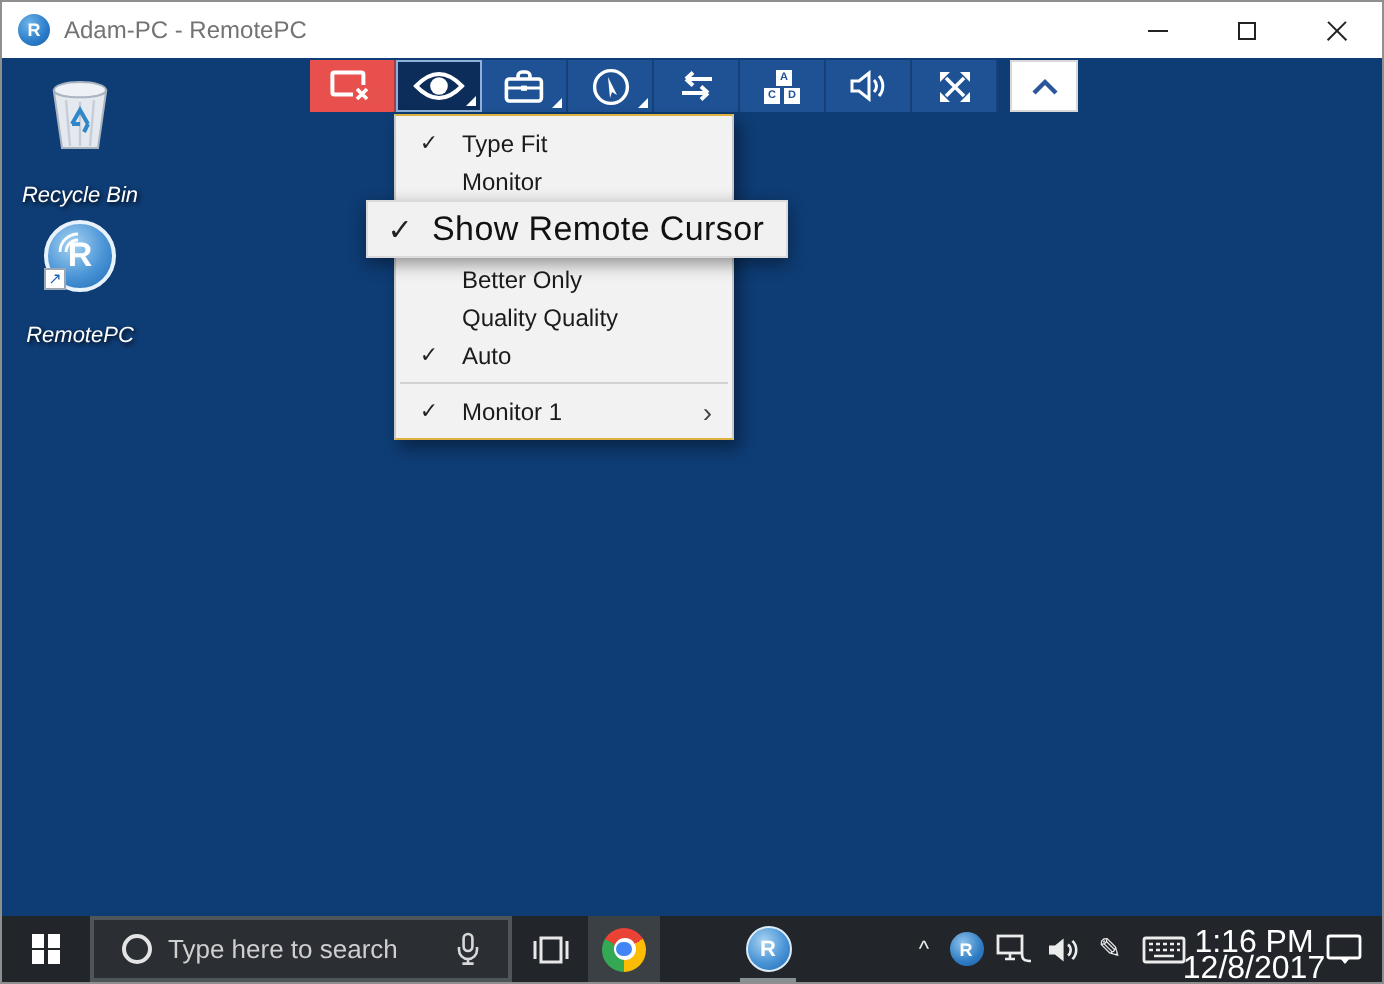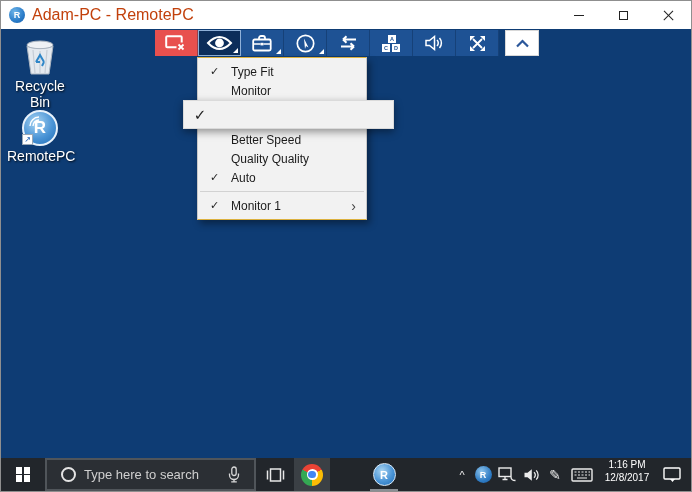--- a/index.html
+++ b/index.html
@@ -5,35 +5,35 @@
   * { margin:0; padding:0; box-sizing:border-box; }
   body { font-family:"Liberation Sans", "DejaVu Sans", sans-serif; background:#ddd; }
   .window { width:692px; height:492px; border:1px solid #8f8f8f; background:#fff; position:relative; overflow:hidden; }
 
   
   .titlebar { height:28px; background:#fff; display:flex; align-items:center; position:relative; }
   .app-icon { width:16px; height:16px; border-radius:50%; margin-left:8px;
     background:radial-gradient(circle at 35% 30%, #6db4e8, #2a7cc9 60%, #1a5ea8);
     display:flex; align-items:center; justify-content:center; flex:0 0 auto; }
   .app-icon span { color:#fff; font-size:9px; font-weight:bold; }
-  .titlebar .title { font-size:16px; color:#c2410c; margin-left:7px; }
+  .titlebar .title { font-size:12px; color:#737373; margin-left:7px; }
   .win-controls { position:absolute; right:0; top:0; height:100%; display:flex; }
   .ctrl { width:45px; height:100%; display:flex; align-items:center; justify-content:center; }
   .ic-min { width:10px; height:1px; background:#222; }
   .ic-max { width:9px; height:9px; border:1px solid #222; }
   .ic-close { position:relative; width:11px; height:11px; }
   .ic-close::before,.ic-close::after { content:""; position:absolute; left:-1px; top:5px; width:13px; height:1.3px; background:#222; }
   .ic-close::before { transform:rotate(45deg); } .ic-close::after { transform:rotate(-45deg); }
 
   
   .desktop { position:absolute; top:28px; left:0; right:0; bottom:0; background:#0e3c74; overflow:hidden; }
 
   
   .d-icon { position:absolute; width:66px; text-align:center; }
-  .d-icon .label { font-size:14px; color:#fff; text-shadow:1px 1px 2px rgba(0,0,0,.85); margin-top:2px; }
+  .d-icon .label { font-size:11px; color:#fff; text-shadow:1px 1px 2px rgba(0,0,0,.85); margin-top:16px;font-style:italic; }
   .bin-svg { display:block; margin:0 auto; }
   .rpc-ball { width:36px; height:36px; border-radius:50%; margin:0 auto; position:relative;
     background:radial-gradient(circle at 38% 32%, #a8d4f2, #4a94d6 55%, #1f6cb5);
     border:2px solid #e8f2fb; display:flex; align-items:center; justify-content:center; }
   .rpc-ball .r { color:#fff; font-size:17px; font-weight:bold; }
   .rpc-arcs { position:absolute; left:4px; top:3px; }
   .shortcut-badge { position:absolute; left:-2px; bottom:-1px; width:11px; height:11px; background:#fff;
     border:1px solid #9aa7b5; display:flex; align-items:center; justify-content:center;
     font-size:8px; color:#1e62b5; }
 
@@ -96,22 +96,22 @@
 
   .tray { margin-left:auto; display:flex; align-items:center; padding-right:4px; }
   .tray .tk { height:100%; }
   .tray-chevron { width:18px; color:#eee; font-size:11px; }
   .tray-r { width:24px; }
   .rpc-dot { width:17px; height:17px; border-radius:50%;
     background:radial-gradient(circle at 38% 32%, #8ec4ec, #2f7cc4 60%, #1a5ea8);
     color:#fff; font-size:9px; font-weight:bold; display:flex; align-items:center; justify-content:center; }
   .tray-i { width:24px; color:#ececec; }
   .pen-glyph { font-size:14px; color:#ececec; }
-  .clock { width:60px; flex-direction:column; justify-content:flex-start; line-height:13px;
-    font-size:10px; color:#fff; text-align:center; }
+  .clock { width:60px; flex-direction:column; justify-content:flex-end; line-height:13px;
+    font-size:16px; color:#fff; text-align:center; }
   .action { width:30px; }
 </style>
 </head>
 <body>
 
 <div class="window">
 
   <div class="titlebar">
     <div class="app-icon">
       <span>R</span>
@@ -239,40 +239,41 @@
         <span class="chk">✓</span>
         <span>Type Fit</span>
       </div>
       <div class="mi">
         <span class="chk"></span>
         <span>Monitor</span>
       </div>
       <div class="mi-spacer"></div>
       <div class="mi">
         <span class="chk"></span>
-        <span>Better Speed</span>
+        <span>Better Only</span>
       </div>
       <div class="mi">
         <span class="chk"></span>
         <span>Quality Quality</span>
       </div>
       <div class="mi">
         <span class="chk">✓</span>
         <span>Auto</span>
       </div>
       <div class="msep"></div>
       <div class="mi">
         <span class="chk">✓</span>
         <span>Monitor 1</span>
         <span class="sub">›</span>
       </div>
     </div>
 
     <div class="magnified">
       <span class="chk">✓</span>
+      <span class="lbl">Show Remote Cursor</span>
     </div>
 
     <div class="taskbar">
 
       <div class="tk start">
         <span class="winlogo">
             <i></i>
             <i></i>
             <i></i>
             <i></i>

